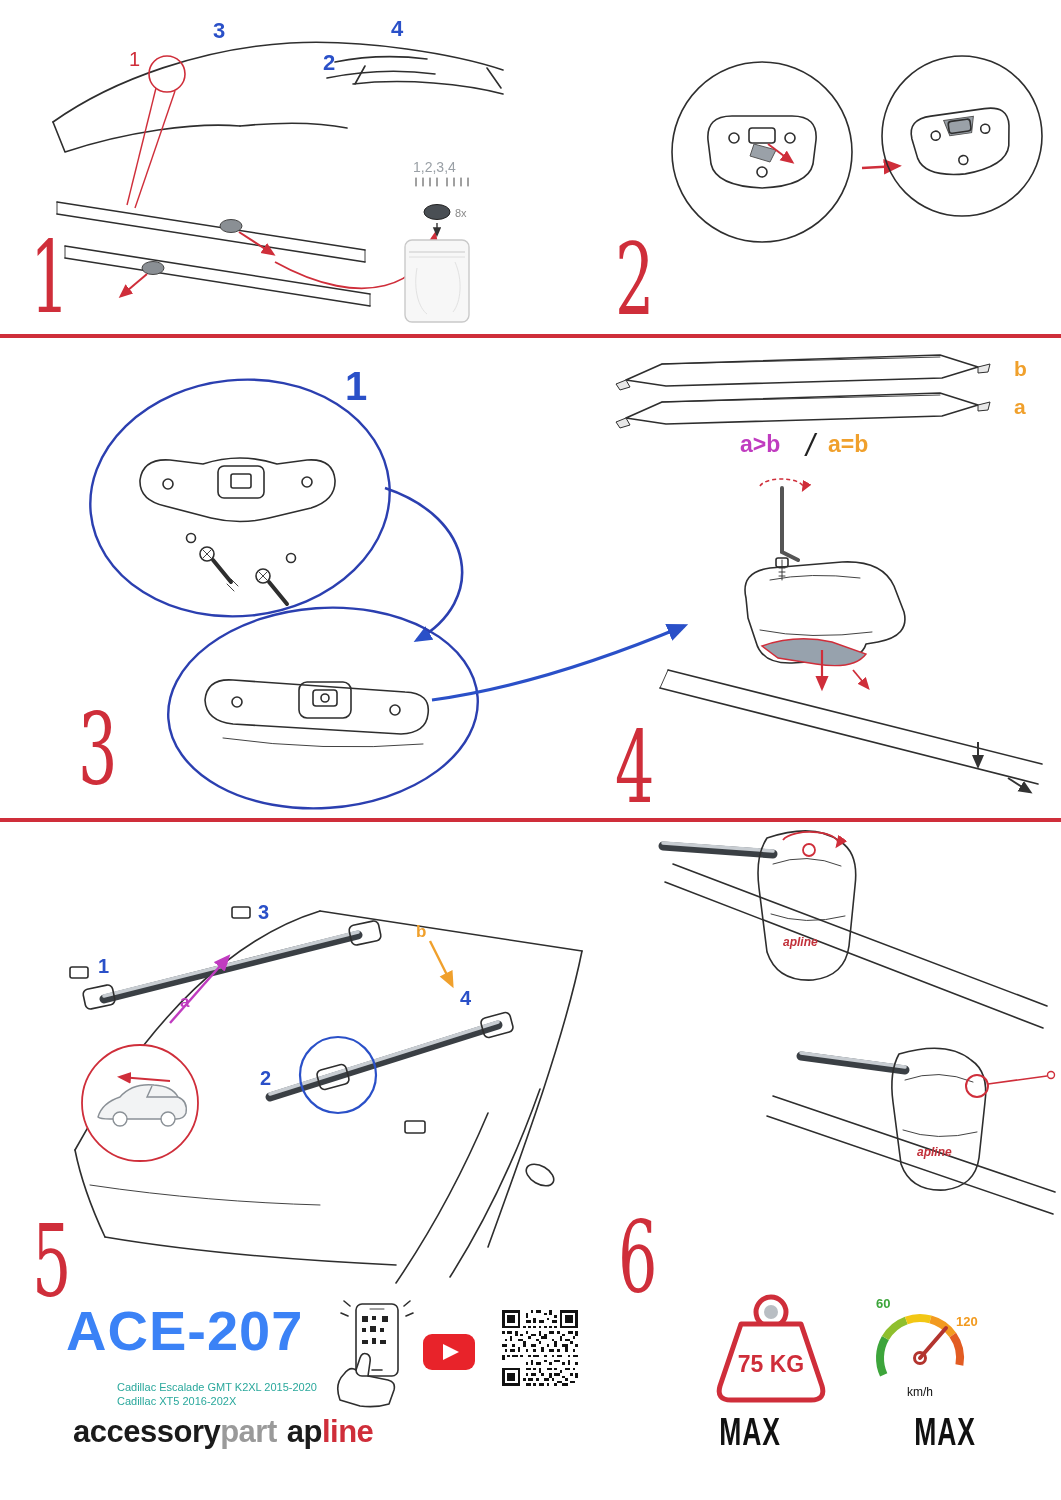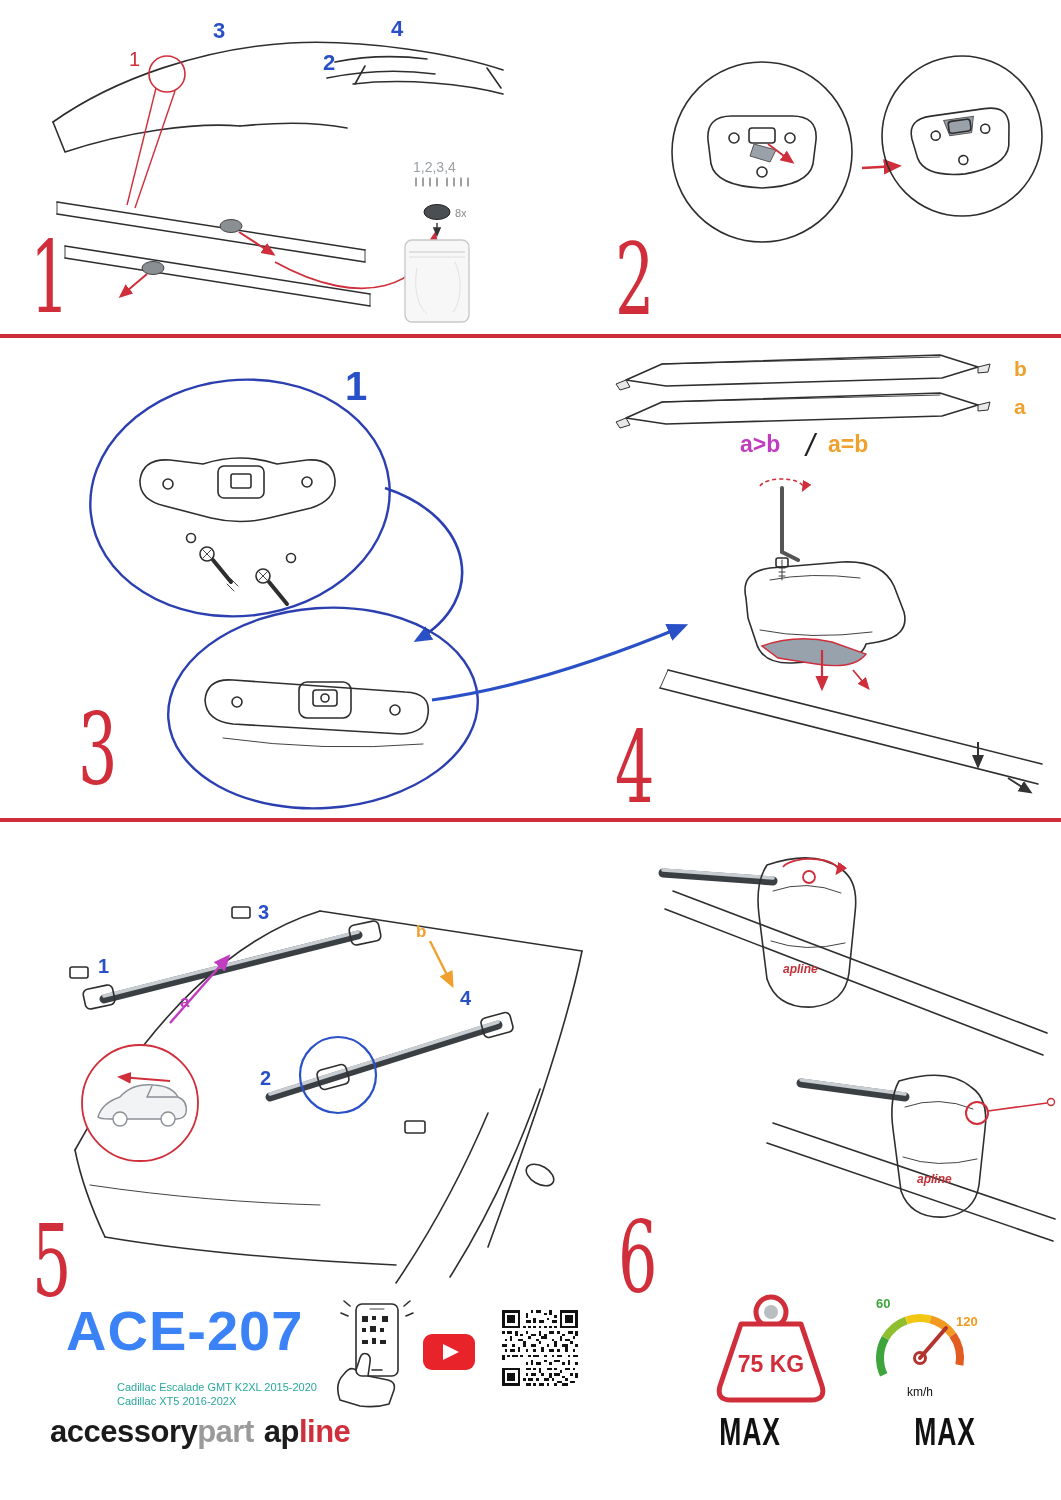--- a/index.html
+++ b/index.html
@@ -17,21 +17,21 @@
   svg { display:block; }
   svg text { font-family:"Liberation Sans", sans-serif; }
   .ln { fill:none; stroke:#2e2e2e; stroke-width:1.6; stroke-linecap:round; stroke-linejoin:round; }
   .thin { stroke-width:0.9; }
   .red { stroke:#cf2e3a; fill:none; }
   .model {
     position:absolute; left:66px; top:1298px; font-size:56px; font-weight:bold;
     color:#3b82f6; letter-spacing:1px;
   }
   .compat { position:absolute; left:69px; top:1380px; font-size:11px; line-height:14px; color:#2aa89c;margin-left:48px; }
-  .brandline { position:absolute; left:50px; top:1414px; font-size:31px; font-weight:bold; letter-spacing:-0.5px; }
+  .brandline { position:absolute; left:73px; top:1414px; font-size:31px; font-weight:bold; letter-spacing:-0.5px; }
   .brandline .b-acc { color:#1b1b1b; }
   .brandline .b-part { color:#9a9a9a; }
   .brandline .b-ap { color:#1b1b1b; margin-left:10px; }
   .brandline .b-line { color:#cf2e3a; }
   .maxlabel {
     position:absolute; width:110px; text-align:center; font-size:34px; font-weight:bold; color:#111;
     transform:scale(0.78,1.12); transform-origin:center top; letter-spacing:1px;
   }
 </style>
 </head>
@@ -264,21 +264,21 @@
       <path d="M78 272 Q 82 258 100 252 Q 112 238 134 240 Q 152 241 158 252 Q 168 256 166 268 Q 164 274 156 274 L 90 274 Q 80 274 78 272 Z"></path>
       <circle cx="100" cy="274" r="7" fill="#fff"></circle>
           <circle cx="148" cy="274" r="7" fill="#fff"></circle>
       <path d="M132 241 L 127 252 L 158 252" fill="none"></path>
     </g>
     <path class="red" stroke-width="2" marker-end="url(#mr)" d="M150 236 L 100 232"></path>
   </g>
 </svg>
 </div>
 
-<div class="abs" style="left:655px; top:821px;">
+<div class="abs" style="left:655px; top:794px;">
 <svg width="406" height="430" viewBox="0 0 406 430">
   <g>
     <path class="ln" d="M18 70 L 392 212"></path>
     <path class="ln" d="M10 88 L 388 234"></path>
     <path d="M8 52 L 118 60" stroke="#3a3f44" stroke-width="9" stroke-linecap="round"></path>
     <path d="M8 49 L 118 57" stroke="#c8cdd2" stroke-width="3.5" stroke-linecap="round"></path>
     <path class="ln" fill="#fff" d="M112 44 Q 160 28 186 48 Q 204 60 200 92 L 194 152 Q 190 182 158 186 Q 122 188 112 158 L 104 94 Q 100 62 112 44 Z"></path>
     <path class="ln thin" d="M118 70 Q 152 58 186 72"></path>
     <path class="ln thin" d="M116 120 Q 150 132 190 122"></path>
     <path class="red" stroke-width="1.8" marker-end="url(#mr)" d="M128 46 A 28 11 0 1 1 182 52"></path>

